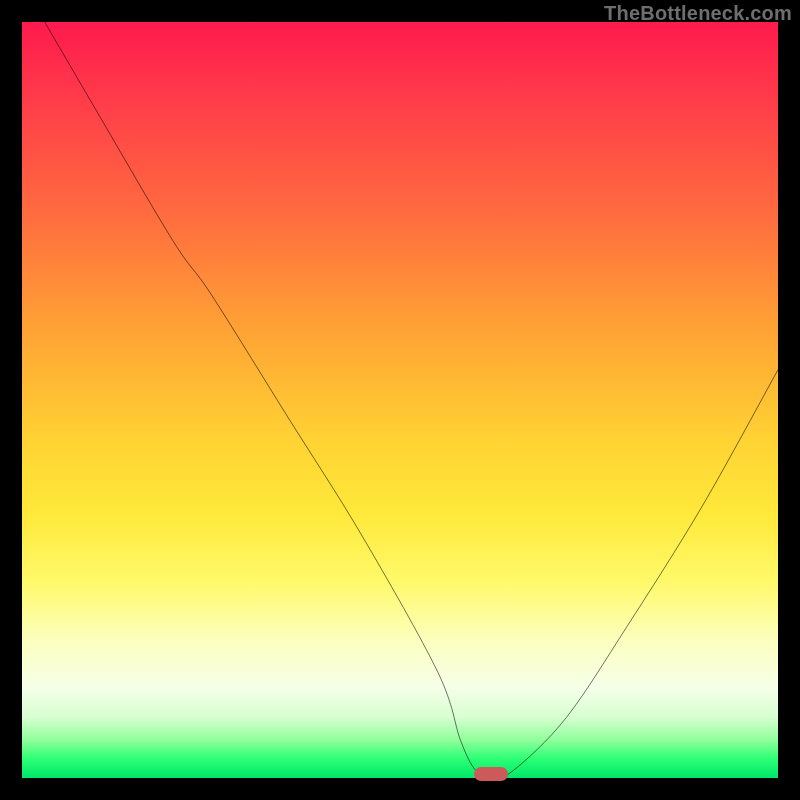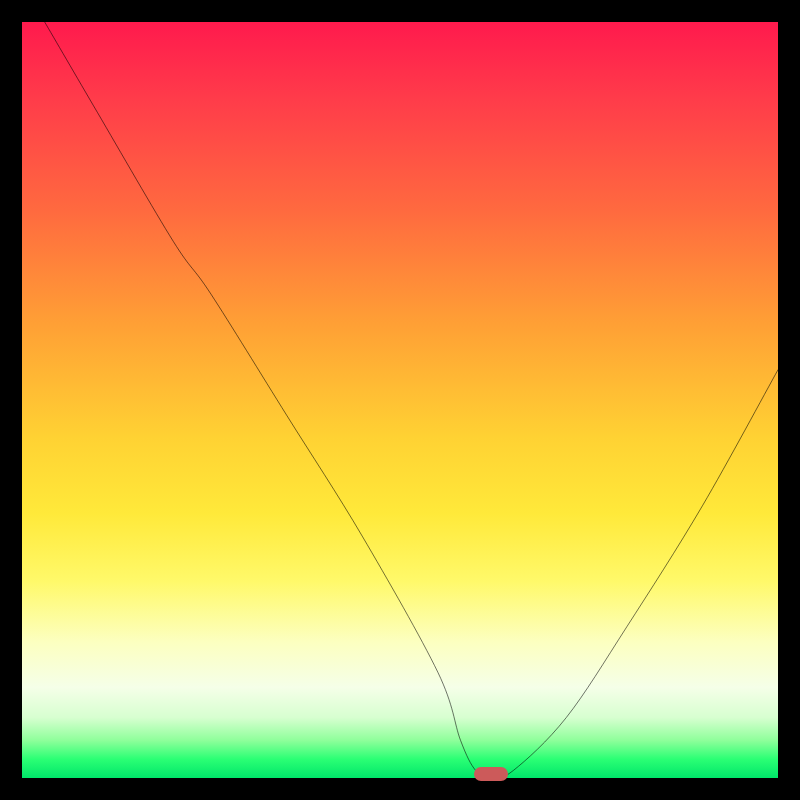--- a/index.html
+++ b/index.html
@@ -67,13 +67,14 @@
 </head>
 <body>
 
 <div class="frame">
   <div class="plot">
     <svg class="curve-svg" viewBox="0 0 100 100" preserveAspectRatio="none">
       <path id="curve-path" d="M 3.00 0.00 C 4.17 2.00 7.17 7.17 10.00 12.00 C 12.83 16.83 17.50 25.00 20.00 29.00 C 22.50 33.00 22.50 32.17 25.00 36.00 C 27.50 39.83 31.67 46.67 35.00 52.00 C 38.33 57.33 41.67 62.33 45.00 68.00 C 48.33 73.67 52.83 81.50 55.00 86.00 C 57.17 90.50 57.17 92.83 58.00 95.00 C 58.83 97.17 59.33 98.17 60.00 99.00 C 60.67 99.83 61.17 100.00 62.00 100.00 C 62.83 100.00 63.33 100.33 65.00 99.00 C 66.67 97.67 69.50 95.17 72.00 92.00 C 74.50 88.83 77.00 84.67 80.00 80.00 C 83.00 75.33 86.67 69.67 90.00 64.00 C 93.33 58.33 98.33 49.00 100.00 46.00 " fill="none" stroke="#000000" stroke-width="0.55" stroke-linejoin="round" stroke-linecap="round" vector-effect="non-scaling-stroke"></path>
     </svg>
     <div class="marker" id="opt-marker" style="left: 468.72px; top: 752.22px; background: rgb(204, 90, 90);"></div>
   </div>
+  <div class="attribution">TheBottleneck.com</div>
 </div>
 
 </body></html>

